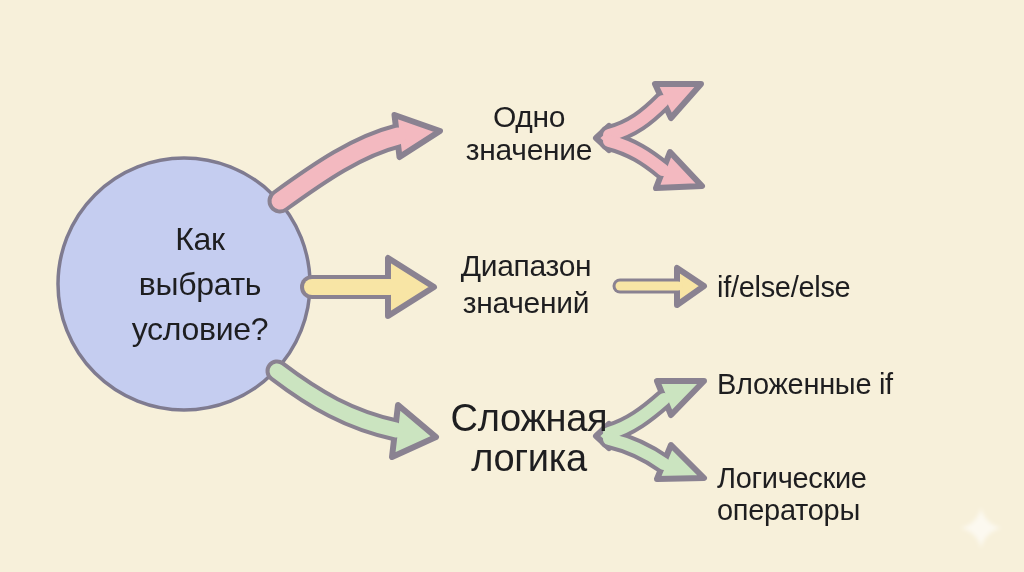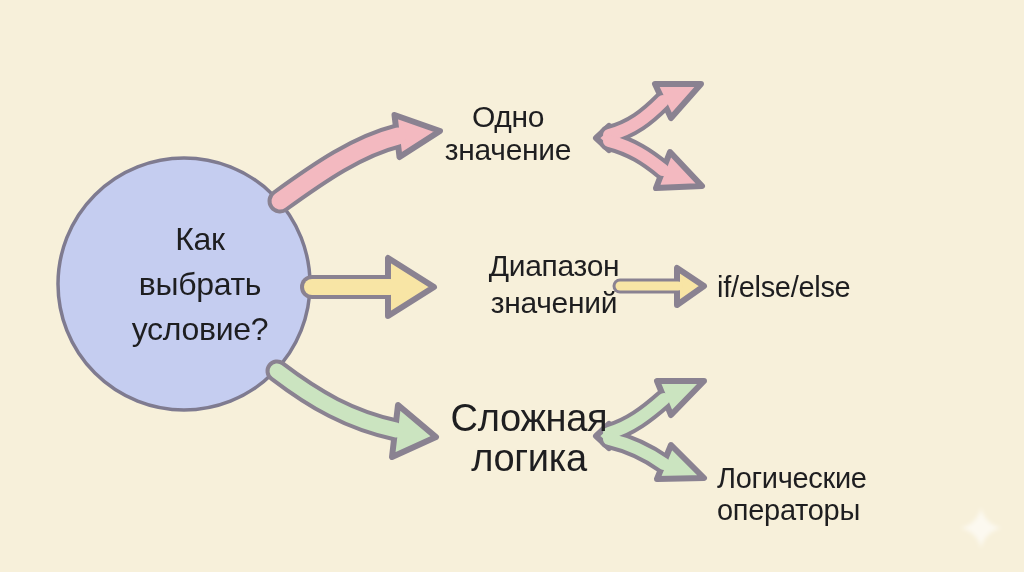--- a/index.html
+++ b/index.html
@@ -30,22 +30,22 @@
   .green .fl{stroke:var(--green);} .green .pc{fill:var(--green);}
   .sparkle{fill:rgba(255,255,255,0.6);}
   .lbl{
     position:absolute;
     color:var(--text);
     white-space:pre-line;
     letter-spacing:-0.3px;
   }
   .center{transform:translate(-50%,-50%);text-align:center;}
   .root-label{left:200px;top:284px;font-size:32px;line-height:45px;}
-  .n1{left:508px;top:133px;font-size:30px;line-height:33px;}
-  .n2{left:526px;top:284px;font-size:30px;line-height:37px;margin-left:28px;}
+  .n1{left:529px;top:133px;font-size:30px;line-height:33px;}
+  .n2{left:526px;top:284px;font-size:30px;line-height:37px;}
   .n3{left:529px;top:438px;font-size:38px;line-height:40px;}
   .leaf{left:717px;font-size:29px;line-height:33px;text-align:left;}
   .leaf1{top:55px;}
   .leaf2{top:152px;line-height:32px;}
   .leaf3{top:271px;}
   .leaf4{top:368px;}
   .leaf5{top:446px;line-height:32px;margin-top:16px;}
 </style>
 </head>
 <body>
@@ -118,17 +118,18 @@
   <div class="lbl center n2">Диапазон
 значений</div>
 
   <div class="lbl center n3">Сложная
 логика</div>
 
 
 
   <div class="lbl leaf leaf3">if/else/else</div>
 
+  <div class="lbl leaf leaf4">Вложенные if</div>
 
   <div class="lbl leaf leaf5">Логические
 операторы</div>
 
 </div>
 
 </body></html>

